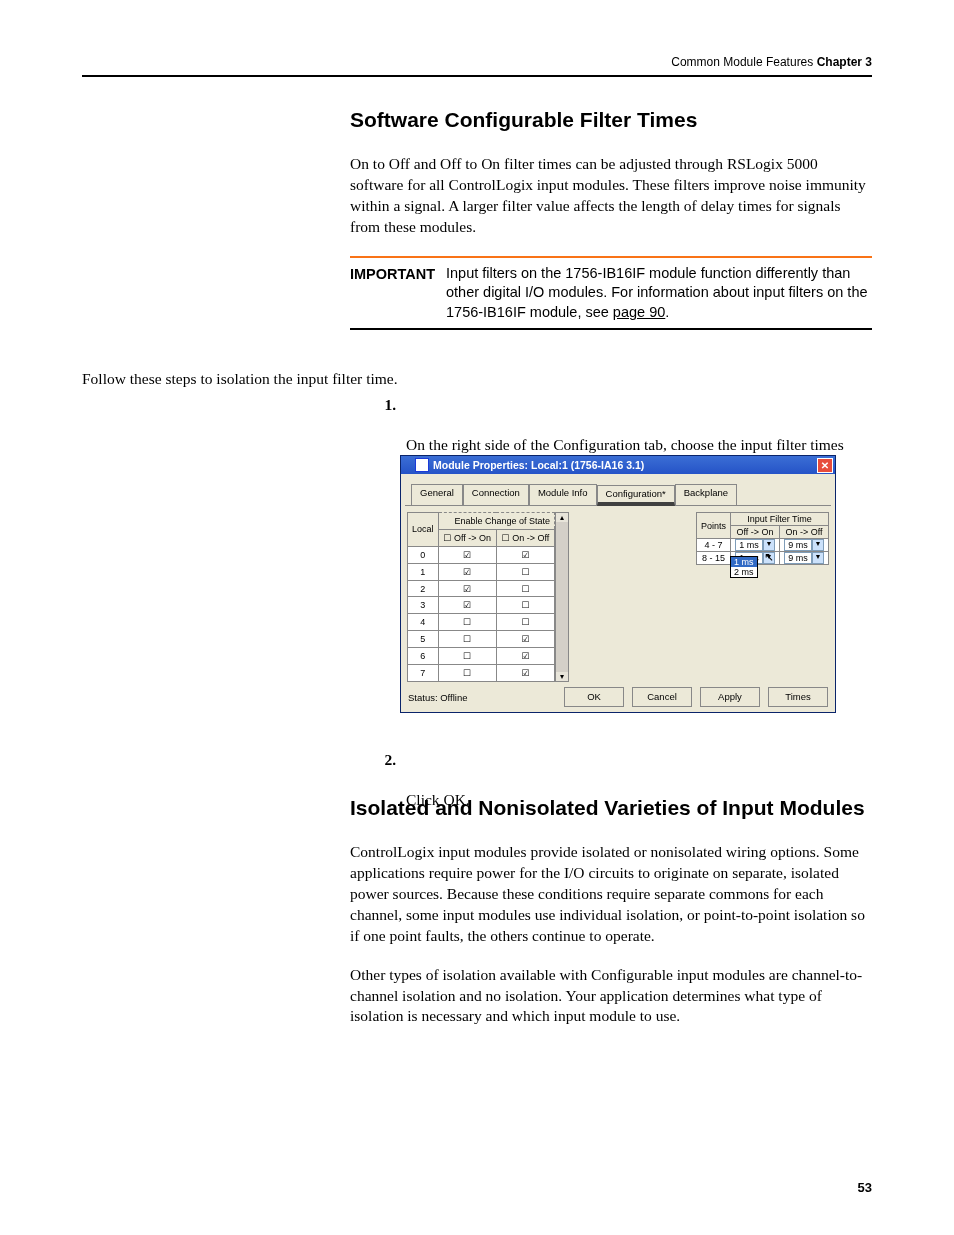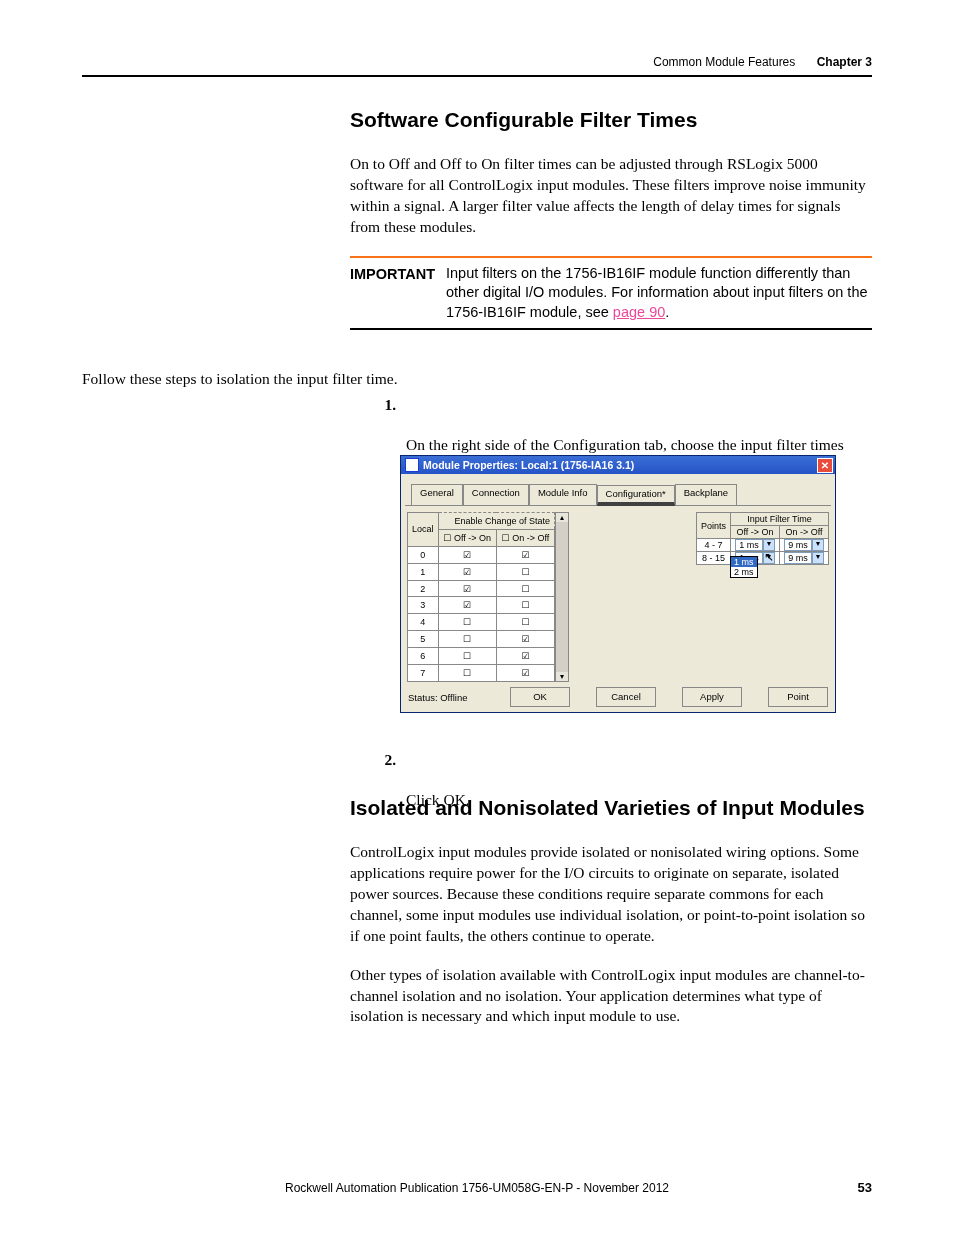--- a/index.html
+++ b/index.html
@@ -23,21 +23,21 @@
     left: 82px;
     right: 82px;
   }
   .header-row {
     position: absolute;
     top: 55px;
     right: 82px;
     font-family: "Myriad Pro", Arial, sans-serif;
     font-size: 12px;
   }
-  .header-row .sect { margin-right: 18px; }
+  .header-row .sect { margin-right: 0; }
   .header-row .chapter { font-weight: 700; }
   .content {
     position: absolute;
     top: 108px;
     left: 350px;
     right: 82px;
   }
   .section-heading {
     font-family: "Myriad Pro", Arial, sans-serif;
     font-weight: 700;
@@ -63,21 +63,21 @@
     width: 96px;
     padding-top: 2px;
     flex: 0 0 96px;
   }
   .important-text {
     font-family: "Myriad Pro", Arial, sans-serif;
     font-size: 14.5px;
     line-height: 1.35;
     flex: 1;
   }
-  .link { color: #ec4899; text-decoration: underline; }
+  .link { color: #000000; text-decoration: underline; }
   .follow-para {
     position: absolute;
     top: 354px;
     left: 82px;
     right: 82px;
     font-size: 15.5px;
   }
   .steps {
     position: absolute;
     top: 395px;
@@ -107,21 +107,21 @@
     font-family: Tahoma, Arial, sans-serif;
     font-size: 10px;
     box-sizing: border-box;
   }
   .titlebar {
     background: linear-gradient(#3b6ed5, #2553c7);
     color: #fff;
     height: 18px;
     display: flex;
     align-items: center;
-    padding-left: 4px;
+    padding-left: 14px;
     font-weight: 700;
     font-size: 10.5px;
     position: relative;
   }
   .titlebar .icon {
     width: 12px; height: 12px; background: #fff; margin-right: 4px;
     border: 1px solid #1a3bd8;
   }
   .close-btn {
     position: absolute; right: 2px; top: 2px;
@@ -192,21 +192,21 @@
   }
   .open-menu div { padding: 0 3px; }
   .open-menu .sel { background:#316ac5; color:#fff; }
   .status-row {
     position:absolute; bottom:6px; left:0; right:0;
     display:flex; align-items:center;
     padding: 0 8px;
     font-size: 9.5px;
     justify-content: space-between;
   }
-  .btns { display:flex; gap: 26px; }
+  .btns { display:flex; gap: 8px; }
   .winbtn {
     border: 1px solid #888;
     background: #ece9d8;
     width: 58px; height: 18px;
     font-size: 9.5px;
     text-align: center;
     line-height: 17px;
   }
   .step2-wrap {
     position: absolute;
@@ -405,34 +405,33 @@
           <span class="cursor-img" style="top:38px; left:68px;">↖</span>
         </div>
       </div>
 
       <div class="status-row">
         <span>Status: Offline</span>
         <div class="btns">
           <div class="winbtn">OK</div>
           <div class="winbtn">Cancel</div>
           <div class="winbtn">Apply</div>
-          <div class="winbtn">Point</div>
+          <div class="winbtn">Times</div>
         </div>
       </div>
     </div>
   </div>
 
   <div class="step2-wrap">
     <div class="step">
       <div class="step-num">2.</div>
       <div class="step-body">Click OK.</div>
     </div>
   </div>
 
   <div class="section2">
     <h2 class="section-heading">Isolated and Nonisolated Varieties of Input Modules</h2>
     <p class="para">ControlLogix input modules provide isolated or nonisolated wiring options. Some applications require power for the I/O circuits to originate on separate, isolated power sources. Because these conditions require separate commons for each channel, some input modules use individual isolation, or point-to-point isolation so if one point faults, the others continue to operate.</p>
-    <p class="para">Other types of isolation available with ControlLogix input modules are channel-to-channel isolation and no isolation. Your application determines what type of isolation is necessary and which input module to use.</p>
-  </div>
-
-  <div class="footer">Rockwell Automation Publication 1756-UM058G-EN-P - November 2012</div>
+    <p class="para">Other types of isolation available with Configurable input modules are channel-to-channel isolation and no isolation. Your application determines what type of isolation is necessary and which input module to use.</p>
+  </div>
+
   <div class="page-num">53</div>
 </div>
 
 </body></html>

